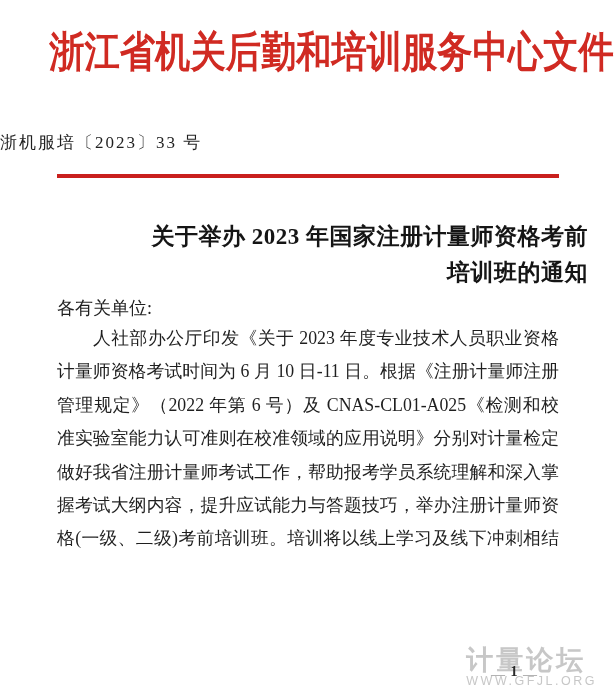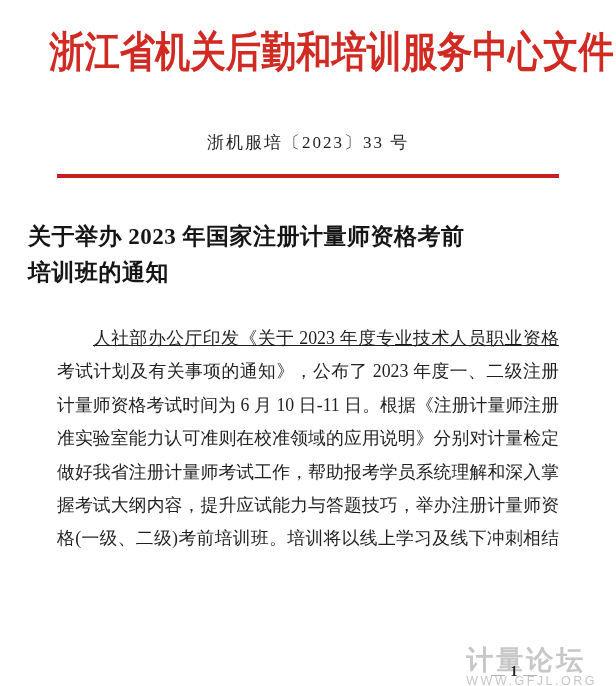--- a/index.html
+++ b/index.html
@@ -36,42 +36,41 @@
     transform: scaleX(0.84);
     transform-origin: 50% 50%;
     white-space: nowrap;
   }
 
   .doc-number {
     position: absolute;
     top: 118px;
     left: 0;
     width: 616px;
-    text-align: center;
     color: var(--body-text);
     font-size: 17px;
     letter-spacing: 2px;
     line-height: 24px;
   }
 
   .red-rule {
     position: absolute;
     top: 161px;
     left: 57px;
     width: 502px;
     height: 4px;
     background: var(--rule-red);
   }
 
   .title {
     position: absolute;
     top: 206px;
     left: 28px;
     width: 560px;
-    text-align: left;
+    text-align: right;
     color: #151515;
     font-size: 23px;
     font-weight: 700;
     line-height: 36px;
     letter-spacing: 0.5px;
   }
 
   .salutation {
     position: absolute;
     top: 281px;
@@ -88,21 +87,21 @@
     width: 502px;
     color: var(--body-text);
     font-size: 17.8px;
   }
   .bl {
     line-height: 33.4px;
     text-align: justify;
     text-align-last: justify;
     white-space: nowrap;
   }
-  .bl.indent { padding-left: 36px; text-decoration: underline; }
+  .bl.indent { padding-left: 36px; }
   .bl.last { text-align-last: left; }
 
   .watermark {
     position: absolute;
     right: 19px;
     bottom: 10px;
     text-align: left;
     color: var(--watermark-gray);
     z-index: 1;
     font-family: "Liberation Sans", "DejaVu Sans", sans-serif;
@@ -153,25 +152,26 @@
 
   <div class="doc-number">浙机服培〔2023〕33 号</div>
 
   <div class="red-rule"></div>
 
   <h1 class="title">
     <div>关于举办 2023 年国家注册计量师资格考前</div>
     <div>培训班的通知</div>
   </h1>
 
+  <div class="salutation">各有关单位:</div>
 
   <div class="body-block">
     <div class="bl indent">人社部办公厅印发《关于 2023 年度专业技术人员职业资格</div>
-    <div class="bl">考试计划及有关事项的通知》，公布了 2023 年度一、二级注册</div>
     <div class="bl">计量师资格考试时间为 6 月 10 日-11 日。根据《注册计量师注册</div>
+    <div class="bl">管理规定》（2022 年第 6 号）及 CNAS-CL01-A025《检测和校</div>
     <div class="bl">准实验室能力认可准则在校准领域的应用说明》分别对计量检定</div>
     <div class="bl">做好我省注册计量师考试工作，帮助报考学员系统理解和深入掌</div>
     <div class="bl">握考试大纲内容，提升应试能力与答题技巧，举办注册计量师资</div>
     <div class="bl">格(一级、二级)考前培训班。培训将以线上学习及线下冲刺相结</div>
   </div>
 
   <div class="watermark">
     <div class="wm-title">计量论坛</div>
     <div class="wm-url">WWW.GFJL.ORG</div>
   </div>

